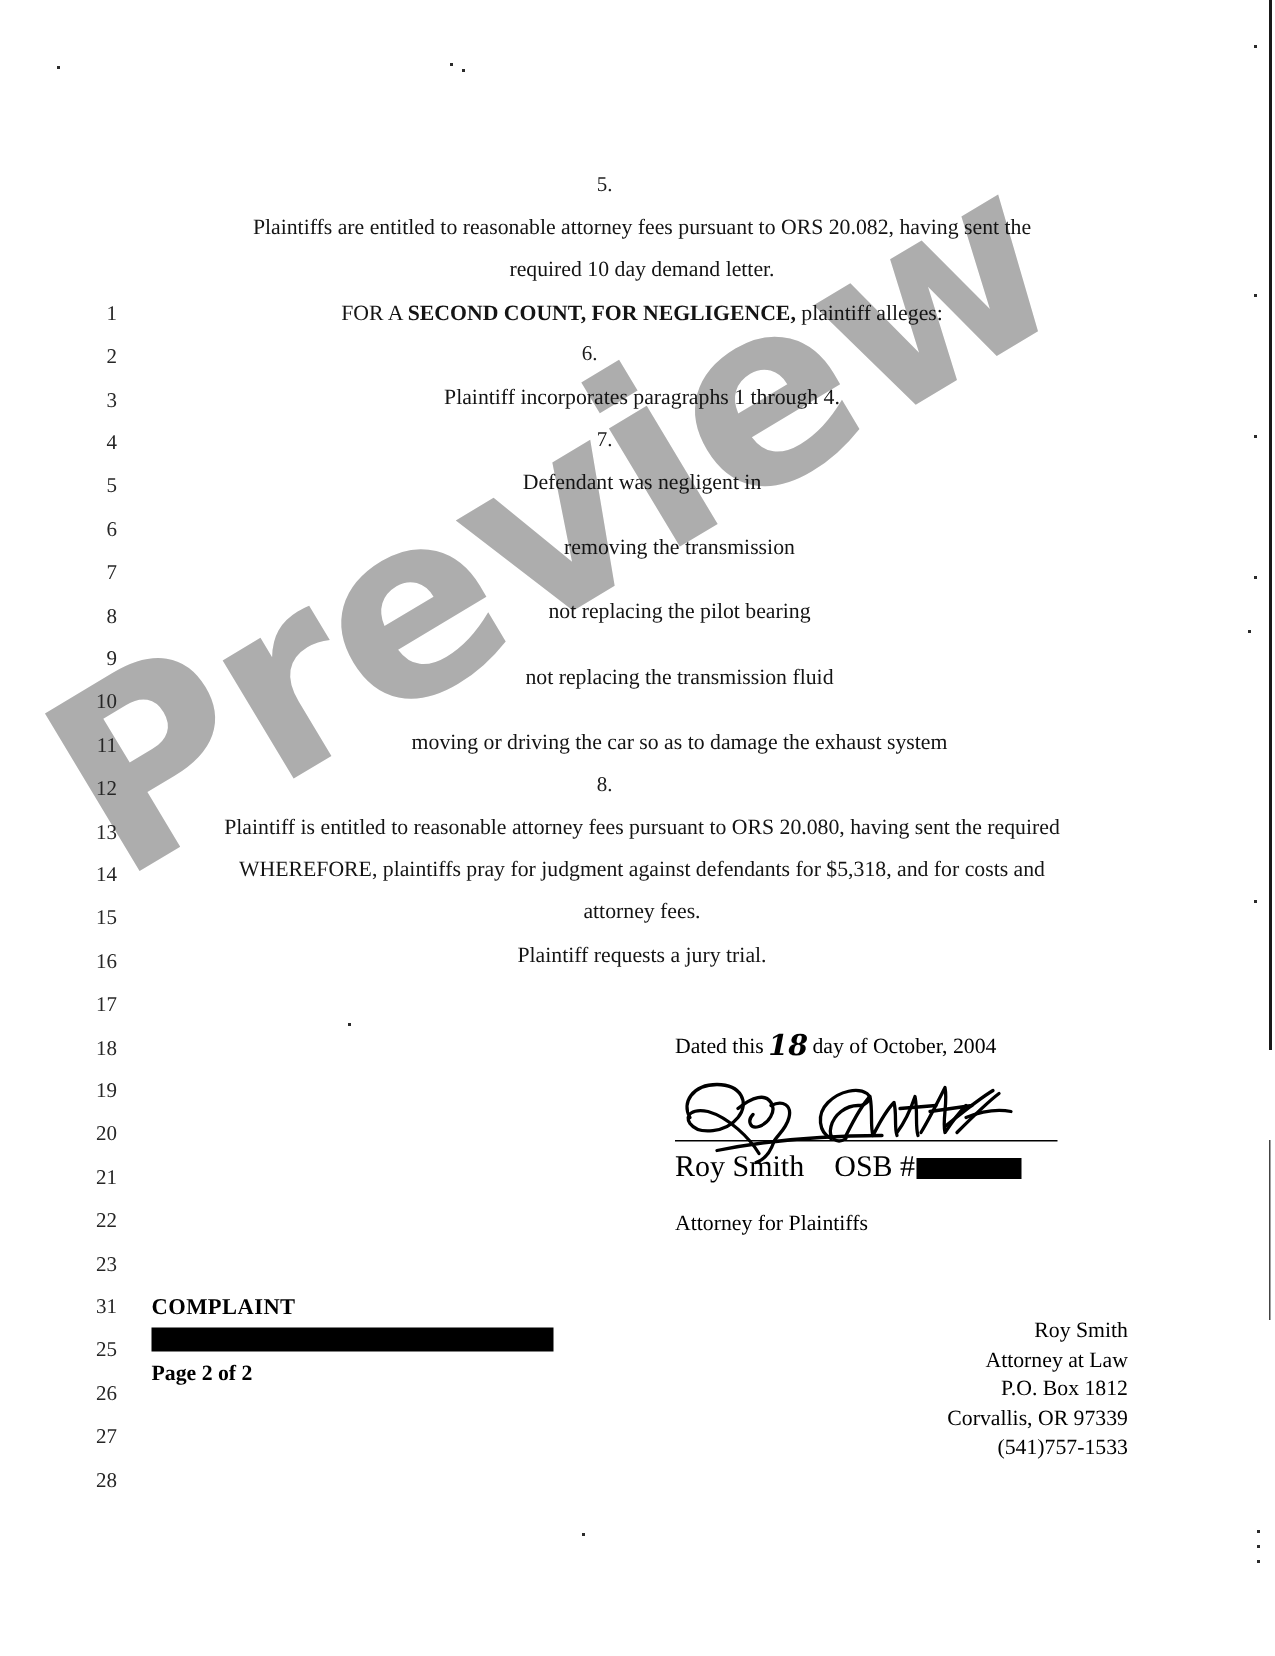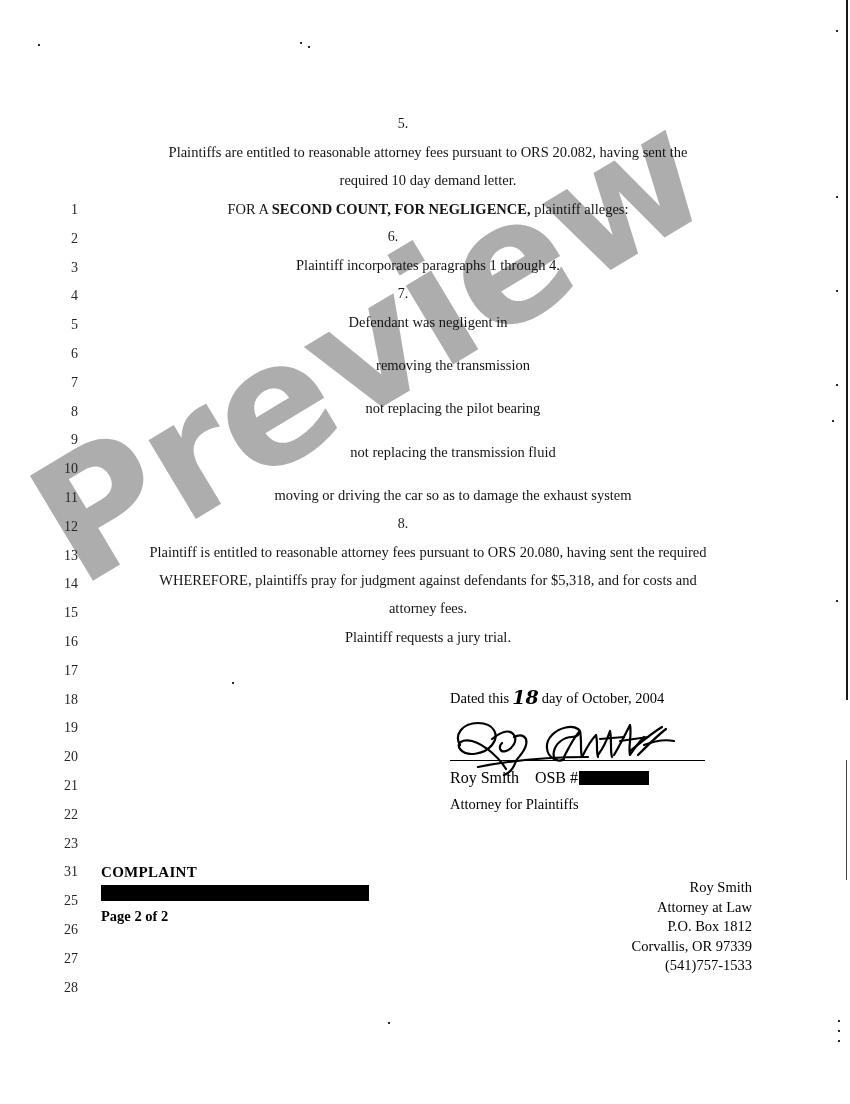--- a/index.html
+++ b/index.html
@@ -148,37 +148,37 @@
     height: 1px;
     background: #000;
   }
   .sig-svg {
     position: absolute;
     left: -2px;
     bottom: -10px;
   }
 
   .sig-name-row {
-    font-size: 16px;
+    font-size: 20px;
     line-height: 22px;
     position: relative;
     white-space: nowrap;
   }
   .osb-redaction {
     display: inline-block;
     width: 70px;
     height: 14px;
     background: #000;
     vertical-align: -2px;
     margin-left: 1px;
   }
   .sig-role {
     font-size: 14.5px;
     line-height: 26px;
-    margin-top: 2px;
+    margin-top: 14px;
   }
 
   
   .footer-left {
     position: absolute;
     left: 101px;
     top: 862px;
     width: 300px;
   }
   .caption-title {

